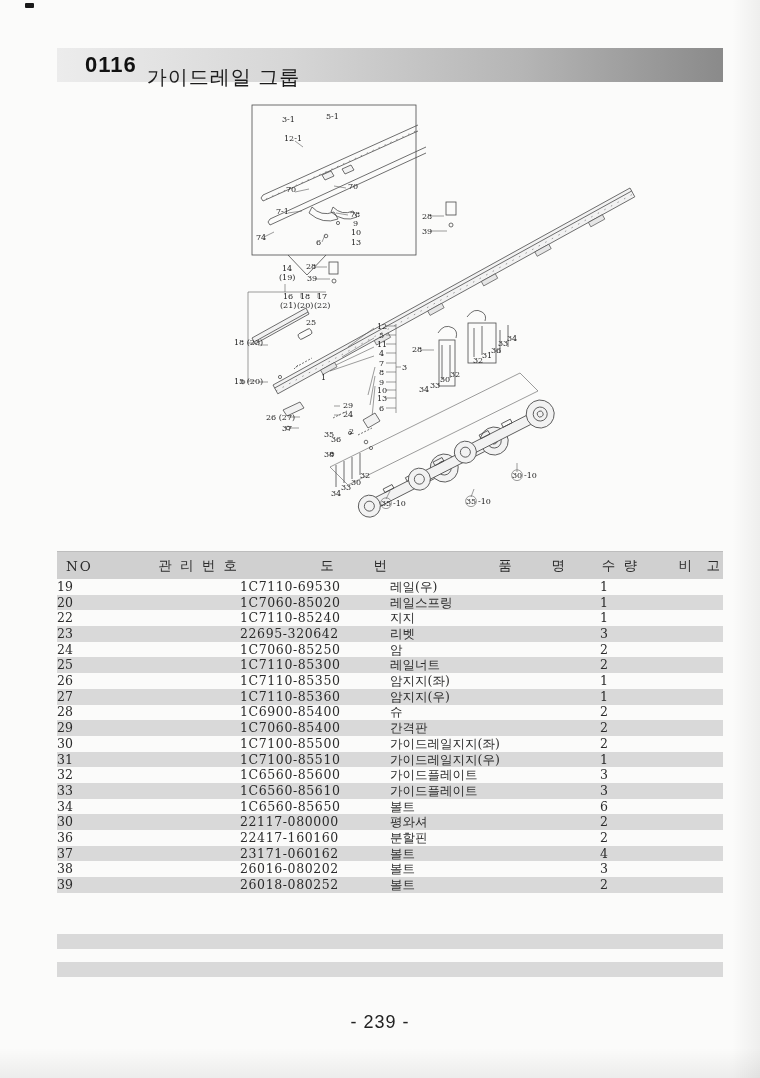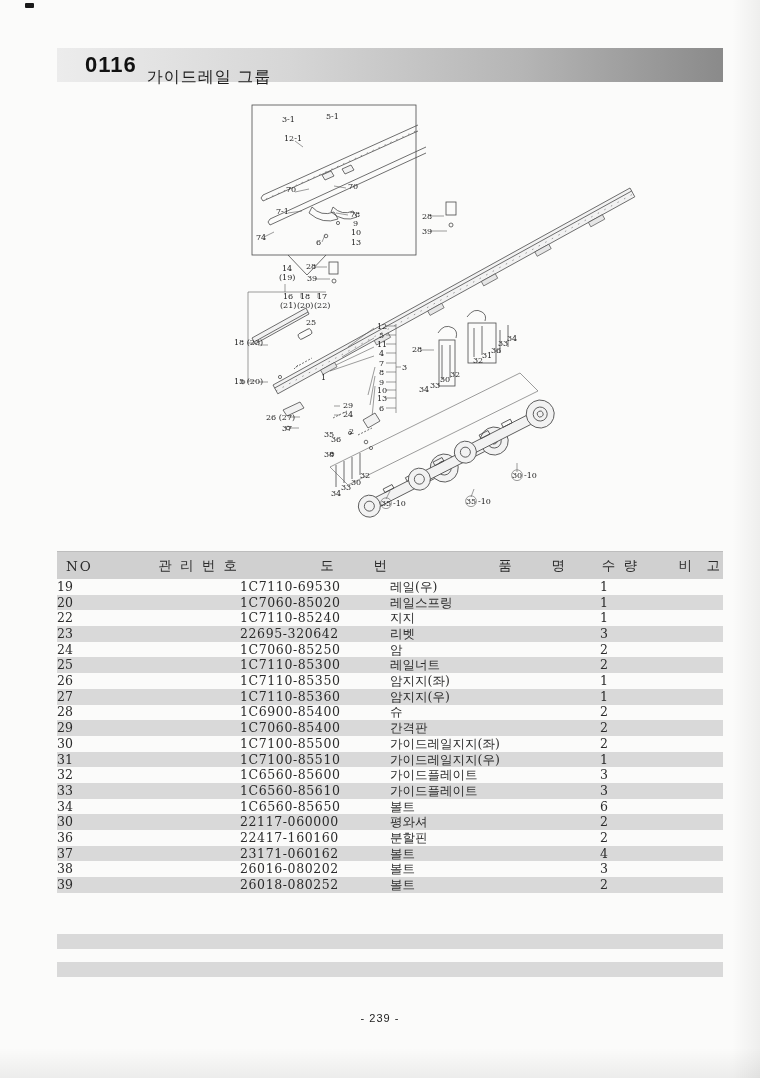--- a/index.html
+++ b/index.html
@@ -18,21 +18,21 @@
     position:absolute;left:57px;top:48px;width:666px;height:34px;
     background:linear-gradient(90deg,#ececec 0%,#d6d6d6 35%,#b5b5b5 70%,#8a8a8a 100%);
     display:flex;align-items:center;padding-left:28px;box-sizing:border-box;
   }
   .headerbar .code{
     font-family:"Liberation Sans","DejaVu Sans",sans-serif;
     font-weight:bold;font-size:22px;letter-spacing:1px;color:#111;
   }
   .headerbar .title{
     font-family:"Liberation Sans","DejaVu Sans",sans-serif;
-    font-size:16px;margin-left:10px;color:#1c1c1c;letter-spacing:1px;margin-top:25px;
+    font-size:20px;margin-left:10px;color:#1c1c1c;letter-spacing:1px;margin-top:25px;
   }
 
   .diagram{position:absolute;left:30px;top:95px;width:700px;height:450px;}
   .diagram svg{width:100%;height:100%;}
   .art{stroke:#4a4a4a;stroke-width:0.8;fill:none;}
   .artfill{stroke:#4a4a4a;stroke-width:0.8;fill:#f2f2f2;}
   .shoe{stroke:#4a4a4a;stroke-width:0.7;fill:#e6e6e6;}
   .leader{stroke:#5a5a5a;stroke-width:0.6;fill:none;}
   text.co{font-family:"DejaVu Serif",serif;font-size:8px;fill:#222;}
 
@@ -59,21 +59,21 @@
   td.code{padding-left:18px;letter-spacing:0.6px;}
   td.name{padding-left:30px;}
   td.qty{text-align:center;}
 
   .empty-band{position:absolute;left:57px;width:666px;height:15px;background:#d9d9d9;}
   .band-1{top:934px;}
   .band-2{top:962px;}
 
   .footer{
     position:absolute;left:0;top:1012px;width:760px;text-align:center;
-    font-size:11px;letter-spacing:1px;color:#222;
+    font-size:18px;letter-spacing:1px;color:#222;
     font-family:"Liberation Sans","DejaVu Sans",sans-serif;
   }
 </style>
 </head>
 <body>
 
 <div class="scan-speck"></div>
 <div class="edge-shade-right"></div>
 <div class="edge-shade-bottom"></div>
 
@@ -401,21 +401,21 @@
         <td class="no">34</td>
         <td class="mgmt"></td>
         <td class="code">1C6560-85650</td>
         <td class="name">볼트</td>
         <td class="qty">6</td>
         <td class="note"></td>
       </tr>
       <tr>
         <td class="no">30</td>
         <td class="mgmt"></td>
-        <td class="code">22117-060000</td>
+        <td class="code">22117-080000</td>
         <td class="name">평와셔</td>
         <td class="qty">2</td>
         <td class="note"></td>
       </tr>
       <tr>
         <td class="no">36</td>
         <td class="mgmt"></td>
         <td class="code">22417-160160</td>
         <td class="name">분할핀</td>
         <td class="qty">2</td>

